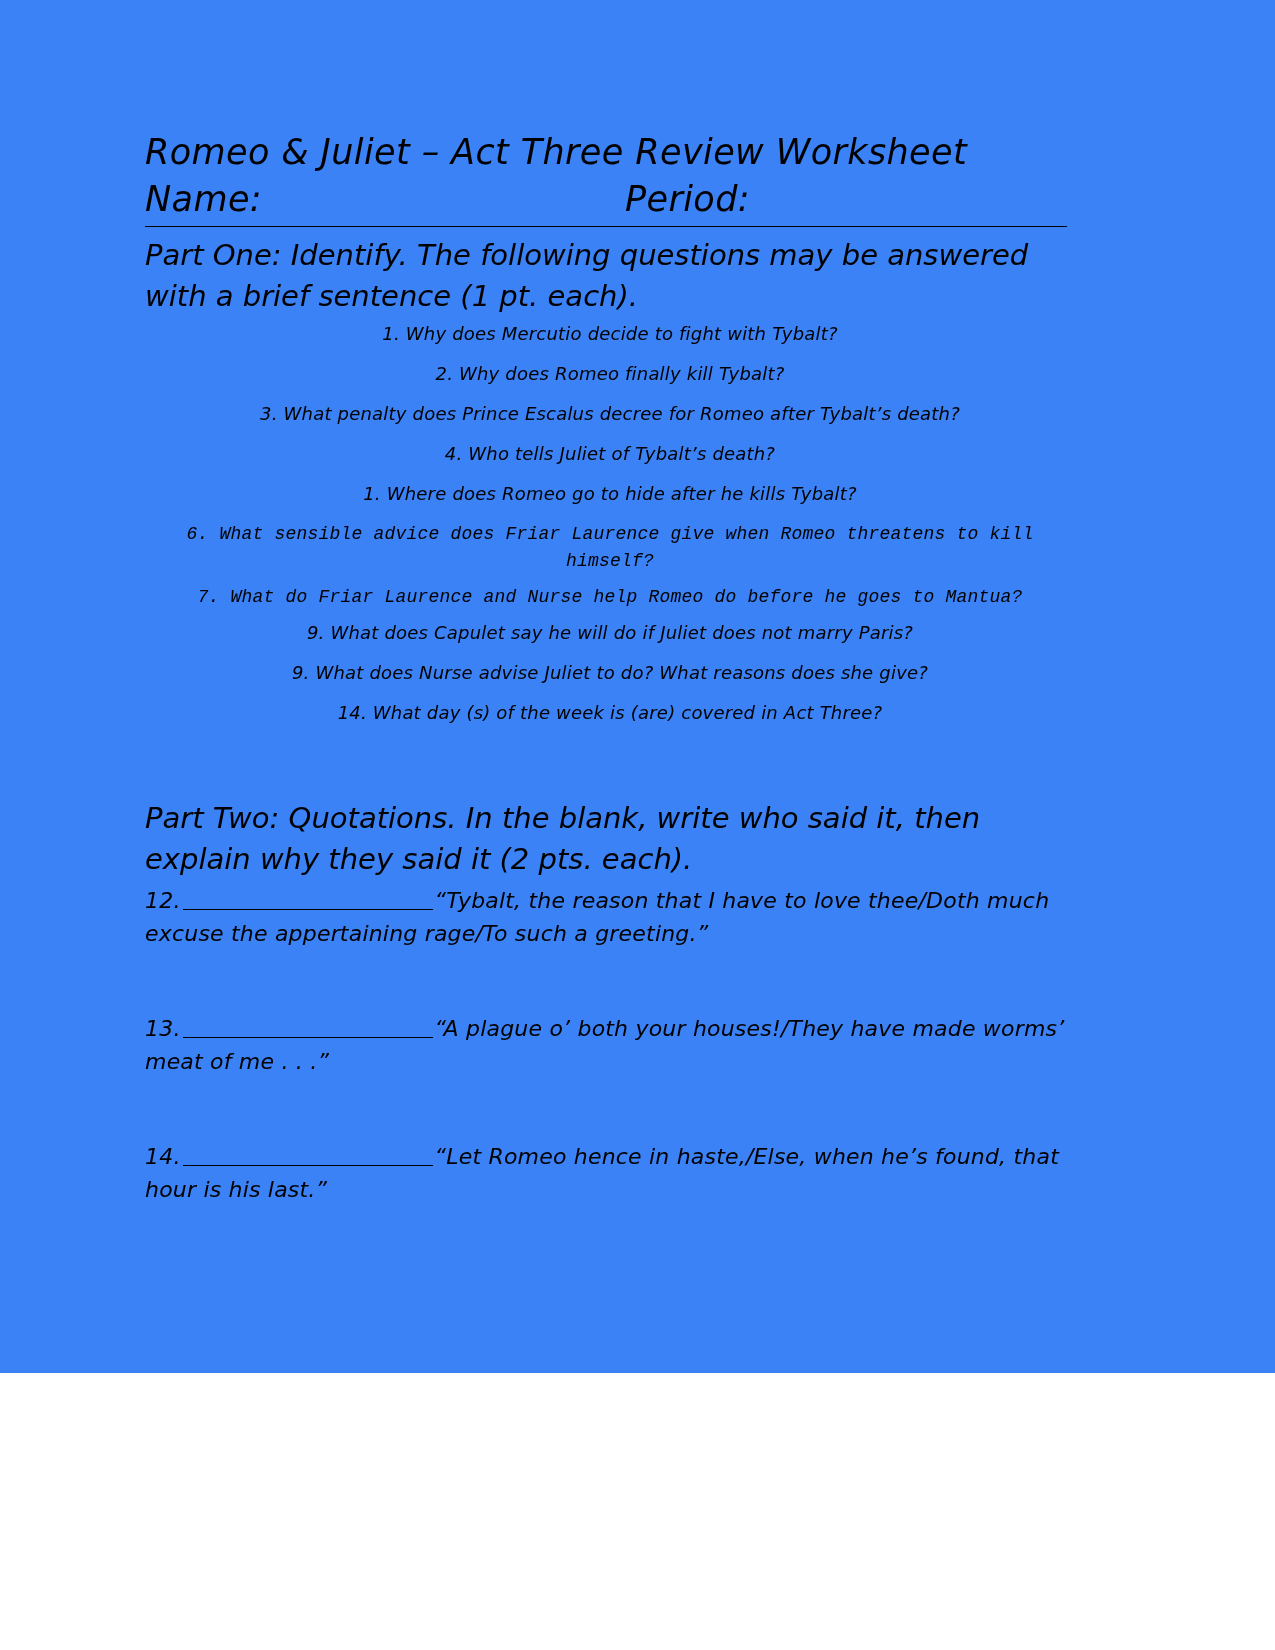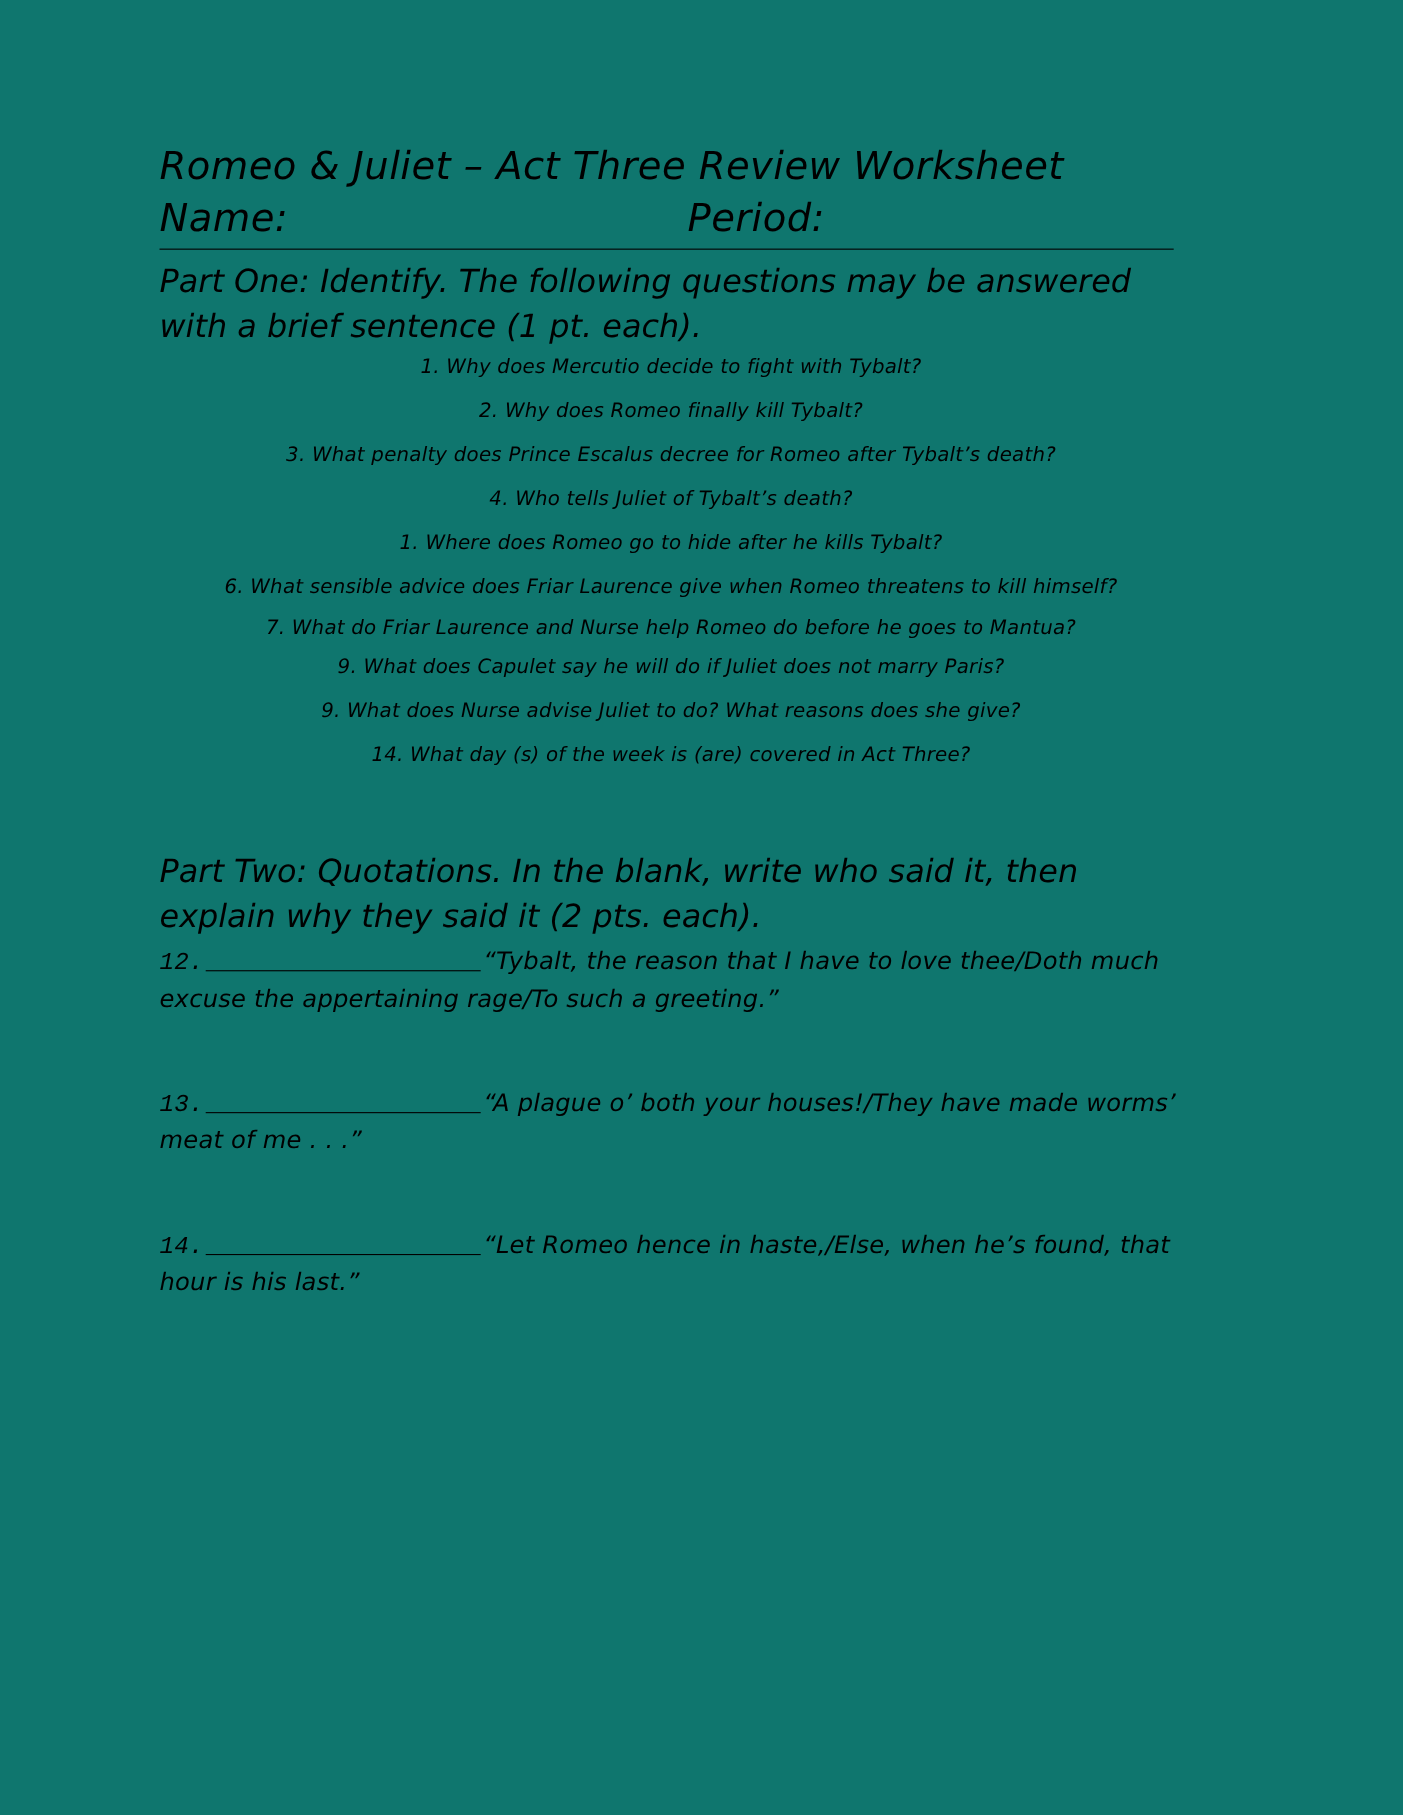--- a/index.html
+++ b/index.html
@@ -9,22 +9,22 @@
   }
   body {
     width: 1275px;
     height: 1650px;
     font-family: "DejaVu Sans", sans-serif;
     color: #000000;
   }
   .page {
     position: relative;
     width: 1275px;
-    height: 1650px;
-    background: #0f766e;
+    height: 1373px;
+    background: #3b82f6;
     box-sizing: border-box;
     padding: 130px 140px 0 145px;
   }
   .handwriting {
     font-family: "DejaVu Sans", sans-serif;
     font-style: italic;
     font-weight: 400;
   }
   .title {
     font-size: 35px;
@@ -62,20 +62,21 @@
   .q {
     font-size: 18px;
     line-height: 1.45;
     margin: 0 0 14px 0;
     max-width: 930px;
     letter-spacing: 0.2px;
     text-align: center;
   }
   .q.wrapline {
     margin-bottom: 10px;
+    font-family: Liberation Mono, monospace;
   }
   .spacer-lg {
     height: 48px;
   }
   .part-two {
     margin-top: 10px;
   }
   .quote-item {
     font-size: 22px;
     line-height: 1.5;
@@ -86,21 +87,20 @@
   .blank {
     display: inline-block;
     width: 250px;
     border-bottom: 1.6px solid #000;
     vertical-align: baseline;
     height: 22px;
     margin: 0 2px -2px 2px;
   }
   .num {
     display: inline;
-    font-family: Liberation Mono, monospace;
   }
 </style>
 </head>
 <body>
 
 <div class="page">
 
   <div class="title handwriting">Romeo &amp; Juliet – Act Three Review Worksheet</div>
 
   <div class="nameline handwriting">

